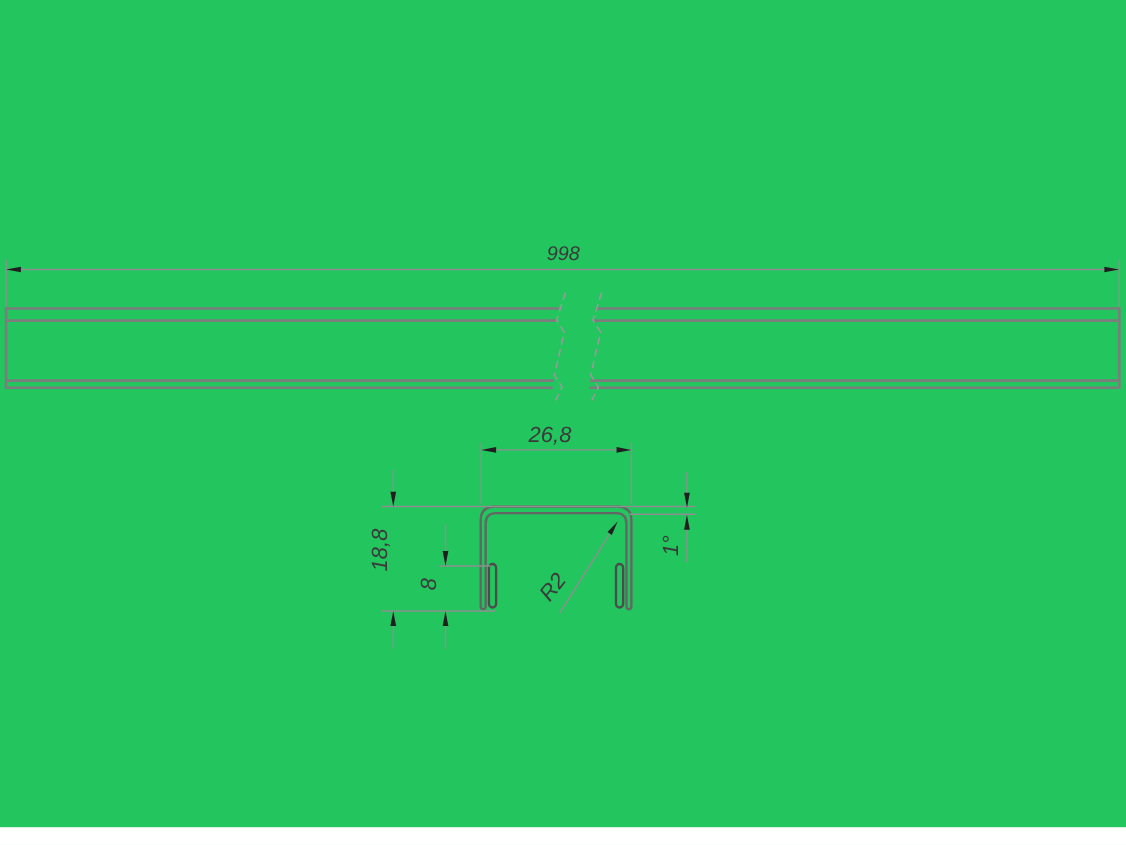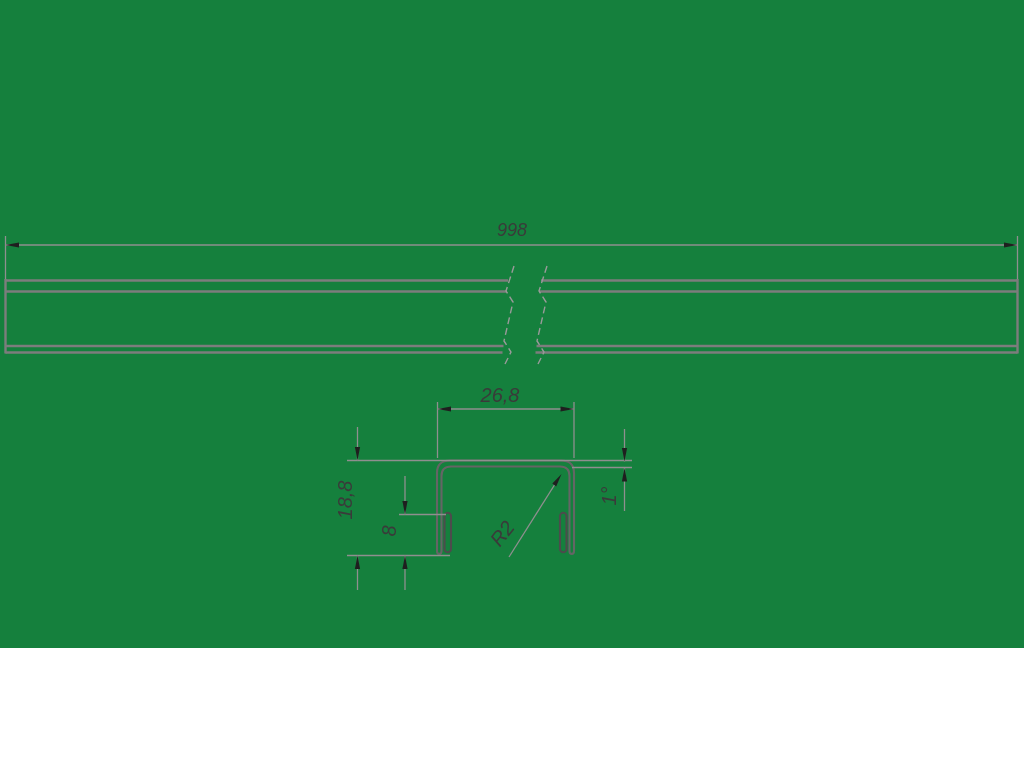--- a/index.html
+++ b/index.html
@@ -7,22 +7,22 @@
     padding: 0;
     background: #ffffff;
     width: 1024px;
     height: 768px;
     overflow: hidden;
     font-family: "Liberation Sans", sans-serif;
   }
   .stage {
     position: relative;
     width: 1024px;
-    height: 648px;
-    background: #15803d;
+    height: 752px;
+    background: #22c55e;
   }
   svg { display: block; }
   .dim-text {
     font-family: "Liberation Sans", sans-serif;
     font-style: italic;
     fill: #3a3a3a;
   }
   .thin  { stroke: #8f8f8f; stroke-width: 1.3; fill: none; }
   .bar   { stroke: #7d7d7d; stroke-width: 2.4; fill: none; }
   .prof  { stroke: #656565; stroke-width: 2.1; fill: none; }

